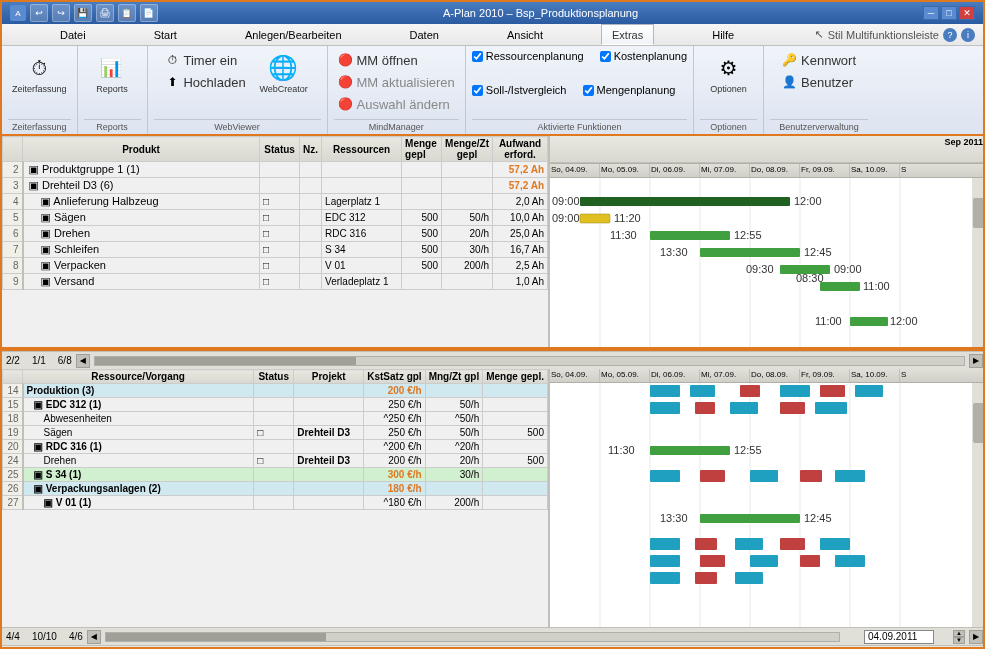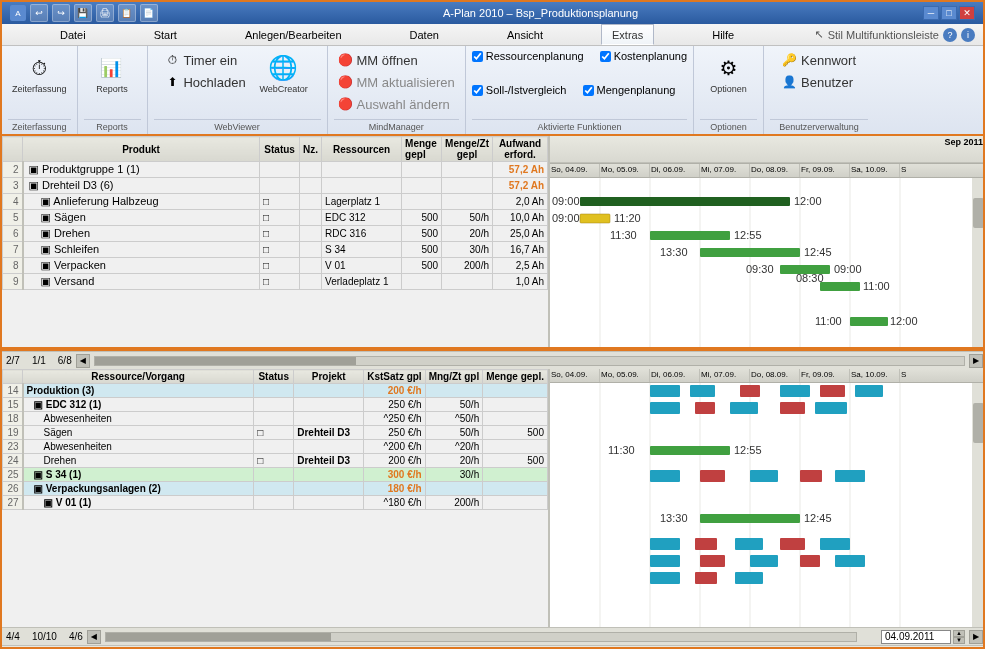--- a/index.html
+++ b/index.html
@@ -449,21 +449,21 @@
         <rect x="300" y="139" width="38" height="9" fill="#40a040" rx="1"></rect>
         <text x="340" y="147" font-size="8" fill="#333">12:00</text>
 
         <rect x="422" y="0" width="13" height="173" fill="#e0e0d8"></rect>
         <rect x="423" y="20" width="11" height="30" fill="#b0b0a8" rx="2"></rect>
       </svg>
     </div>
   </div>
 
   <div class="grid-footer">
-    <span style="font-size:10px;">2/7</span>
+    <span style="font-size:10px;">2/2</span>
     <span style="font-size:10px; margin-left:8px;">1/1</span>
     <span style="font-size:10px; margin-left:8px;">6/8</span>
     <div class="scroll-btn">◀</div>
     <div class="scroll-track">
         <div class="scroll-thumb"></div>
       </div>
     <div class="scroll-btn">▶</div>
   </div>
 
   <div style="display:flex; width:985px; height:258px;">
@@ -512,22 +512,22 @@
           <tr>
             <td class="row-num">19</td>
             <td style="padding-left:20px;">Sägen</td>
             <td>□</td>
             <td style="font-weight:bold;">Drehteil D3</td>
             <td style="text-align:right;">250 €/h</td>
             <td style="text-align:right;">50/h</td>
             <td style="text-align:right;">500</td>
           </tr>
           <tr>
-            <td class="row-num">23</td>
-            <td style="padding-left:20px;">Abwesenheiten</td>
+            <td class="row-num">20</td>
+            <td style="font-weight:bold; padding-left:10px;">▣ RDC 316 (1)</td>
             <td></td>
             <td></td>
             <td style="text-align:right;">^200 €/h</td>
             <td style="text-align:right;">^20/h</td>
             <td></td>
           </tr>
           <tr>
             <td class="row-num">24</td>
             <td style="padding-left:20px;">Drehen</td>
             <td>□</td>
@@ -640,21 +640,21 @@
   </div>
 
   <div class="grid-footer">
     <span style="font-size:10px;">4/4</span>
     <span style="font-size:10px; margin-left:8px;">10/10</span>
     <span style="font-size:10px; margin-left:8px;">4/6</span>
     <div class="scroll-btn">◀</div>
     <div class="scroll-track">
         <div class="scroll-thumb"></div>
       </div>
-    <div style="display:flex; align-items:center; gap:2px; margin-left:20px;justify-content:space-between;">
+    <div style="display:flex; align-items:center; gap:19px; margin-left:20px;justify-content:space-between;">
       <input type="text" value="04.09.2011" style="width: 70px; font-size: 10px; border: 1px solid rgb(136, 136, 136); padding: 1px 3px; height: 14px;">
       <div style="display:flex; flex-direction:column;">
         <div style="width:12px; height:7px; background:#c0c0b8; border:1px solid #a0a098; font-size:6px; display:flex; align-items:center; justify-content:center; cursor:pointer;">▲</div>
         <div style="width:12px; height:7px; background:#c0c0b8; border:1px solid #a0a098; font-size:6px; display:flex; align-items:center; justify-content:center; cursor:pointer;">▼</div>
       </div>
     </div>
     <div class="scroll-btn">▶</div>
   </div>
 
   <div class="nav-row">

